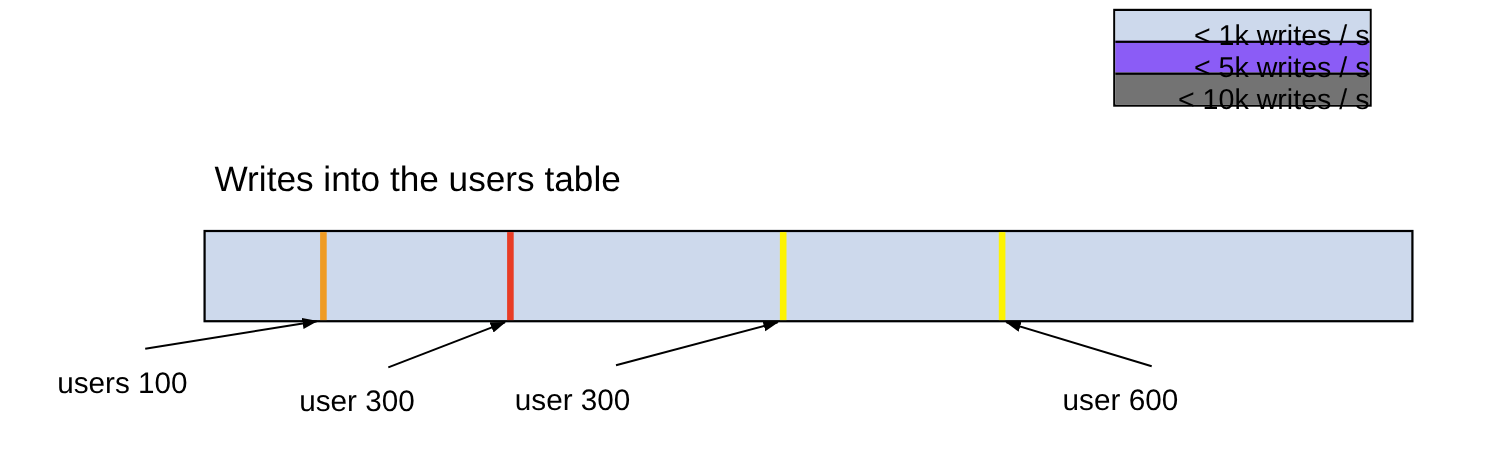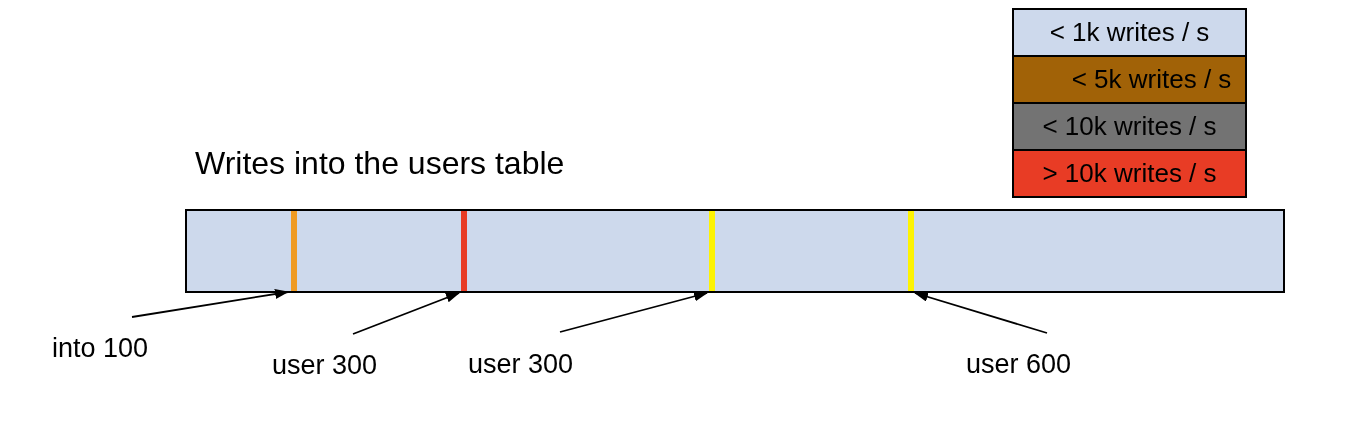--- a/index.html
+++ b/index.html
@@ -26,23 +26,23 @@
   }
   
   .legend {
     position: absolute;
     left: 1012px;
     top: 8px;
     width: 231px;
     border: 2px solid #000000;
   }
   .legend-row {
-    height: 45px;
+    height: 27px;
     line-height: 45px;
-    text-align: center;
+    text-align: right;
     font-size: 26px;
     white-space: nowrap;
   }
   .legend-row + .legend-row {
     border-top: 2px solid #000000;
   }
   
   .bar {
     position: absolute;
     left: 185px;
@@ -84,23 +84,22 @@
 </style>
 </head>
 <body>
 
 <div class="canvas">
 
   <div class="title">Writes into the users table</div>
 
   <div class="legend">
     <div class="legend-row" style="background-color: rgb(205, 217, 236);">&lt; 1k writes / s</div>
-    <div class="legend-row" style="background-color: #a16207; padding-left: 44px;">&lt; 5k writes / s</div>
+    <div class="legend-row" style="background-color: #8b5cf6; padding-left: 44px;">&lt; 5k writes / s</div>
     <div class="legend-row" style="background-color: #737373;">&lt; 10k writes / s</div>
-    <div class="legend-row" style="background-color: rgb(232, 60, 37);">&gt; 10k writes / s</div>
   </div>
 
   <div class="bar" style="background-color: rgb(205, 217, 236);">
     <div class="marker" style="left: 9.5%; background-color: rgb(239, 155, 35);"></div>
     <div class="marker" style="left: 25%; background-color: rgb(232, 60, 37);"></div>
     <div class="marker" style="left: 47.6%; background-color: rgb(253, 243, 3);"></div>
     <div class="marker" style="left: 65.8%; background-color: rgb(253, 243, 3);"></div>
   </div>
 
   <svg class="arrows" viewBox="0 0 1350 422" xmlns="http://www.w3.org/2000/svg">
@@ -108,18 +107,18 @@
       <marker id="ah" markerUnits="userSpaceOnUse" markerWidth="15" markerHeight="12" refX="13" refY="5" orient="auto">
         <path d="M0,0 L14,5 L0,10 Z" fill="#000000"></path>
       </marker>
     </defs>
     <line x1="132" y1="317" x2="288" y2="292" marker-end="url(#ah)"></line>
     <line x1="353" y1="334" x2="459" y2="293" marker-end="url(#ah)"></line>
     <line x1="560" y1="332" x2="707" y2="293" marker-end="url(#ah)"></line>
     <line x1="1047" y1="333" x2="915" y2="293" marker-end="url(#ah)"></line>
   </svg>
 
-  <div class="user-label u1">into 100</div>
+  <div class="user-label u1">users 100</div>
   <div class="user-label u2">user 300</div>
   <div class="user-label u3">user 300</div>
   <div class="user-label u4">user 600</div>
 
 </div>
 
 </body></html>

